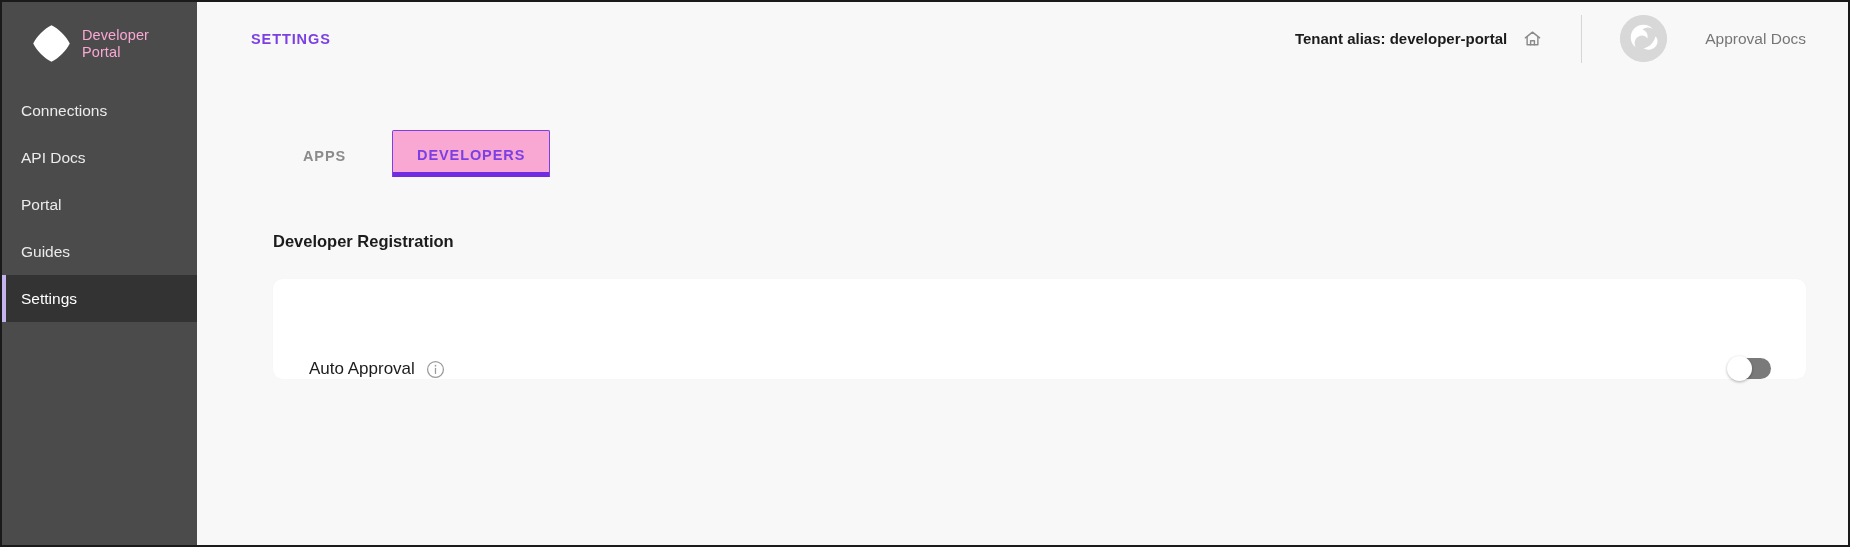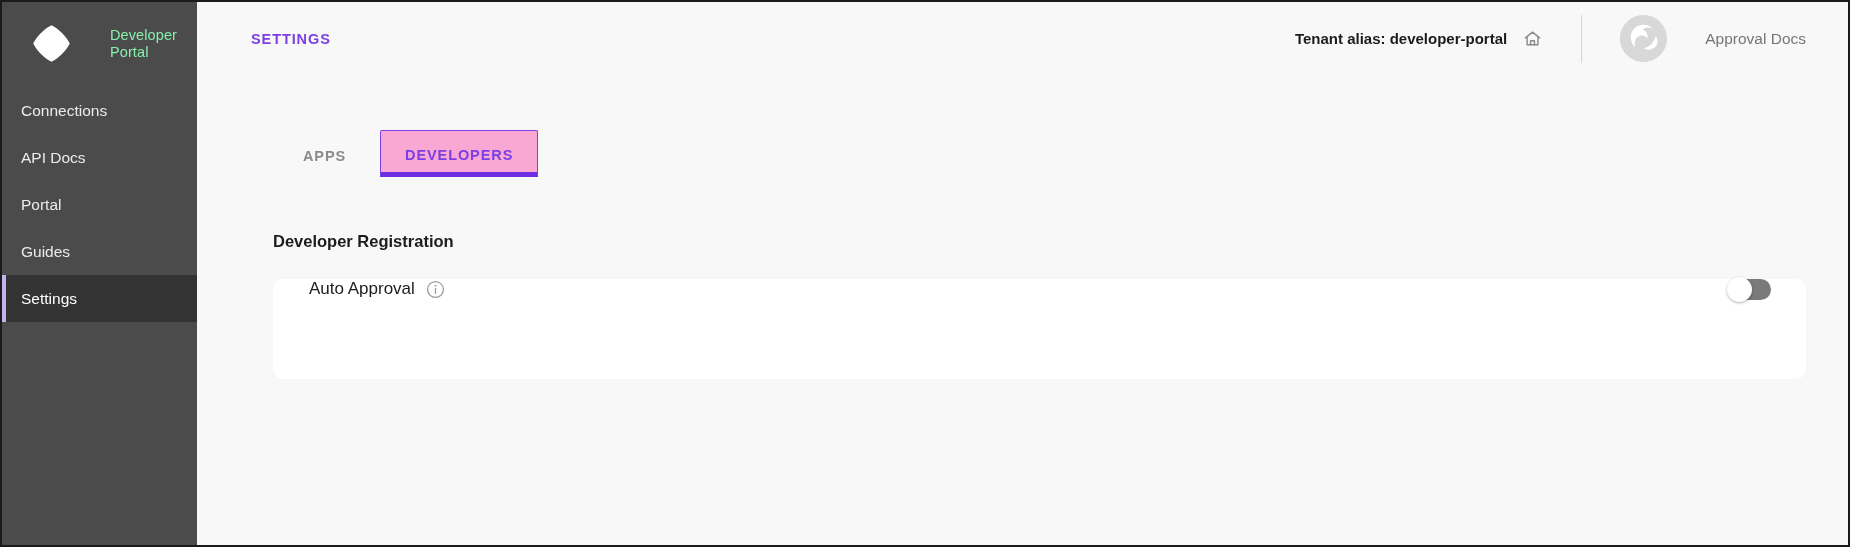--- a/index.html
+++ b/index.html
@@ -38,27 +38,26 @@
     gap: 11px;
     padding: 22px 0 24px 30px;
   }
   .brand-logo {
     width: 39px;
     height: 39px;
     flex: 0 0 39px;
     display: block;
   }
   .brand-text {
-    color: #86efac;
+    color: #f9a8d4;
     font-size: 14.5px;
     line-height: 17px;
     font-weight: 400;
     letter-spacing: 0.1px;
     white-space: pre-line;
-    margin-left: 28px;
   }
 
   .nav { display: flex; flex-direction: column; }
 
   .nav-item {
     position: relative;
     height: 47px;
     display: flex;
     align-items: center;
     padding: 0 18px 0 19px;
@@ -157,21 +156,21 @@
   
   .content {
     flex: 1 1 auto;
     padding: 40px 42px 0 54px;
     overflow: hidden;
   }
 
   .tabs {
     display: flex;
     align-items: flex-end;
-    gap: 0;
+    gap: 12px;
     margin: 15px 0 0 40px;
   }
   .tab {
     font-size: 14.5px;
     font-weight: 700;
     letter-spacing: 0.9px;
     cursor: pointer;
     user-select: none;
   }
   .tab-inactive {
@@ -202,21 +201,21 @@
     font-size: 16.5px;
     font-weight: 700;
   }
 
   .card {
     margin: 28px 0 0 22px;
     height: 100px;
     background: #ffffff;
     border-radius: 9px;
     display: flex;
-    align-items: flex-start;
+    align-items: flex-end;
     padding: 0 35px 0 36px;
     box-shadow: 0 0 1px rgba(0,0,0,0.06);
   }
   .card-label {
     display: flex;
     align-items: center;
     gap: 11px;
     color: #1c1c1c;
     font-size: 17px;
     font-weight: 400;

